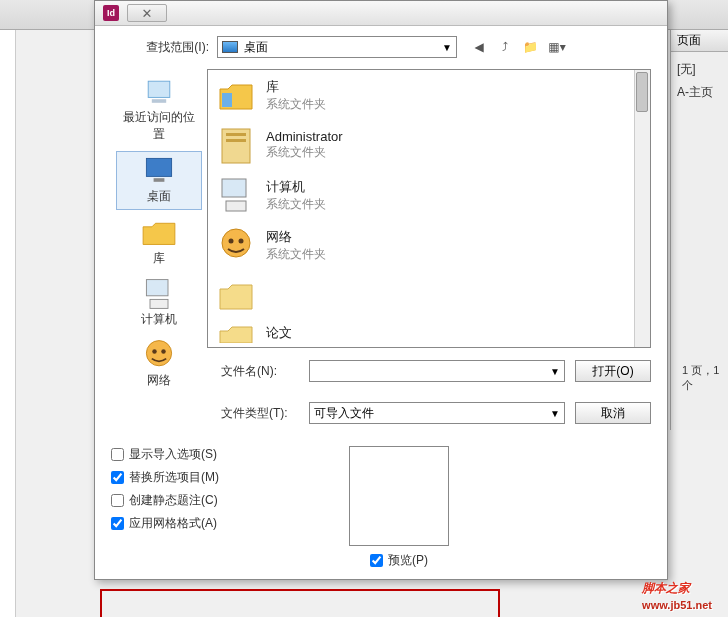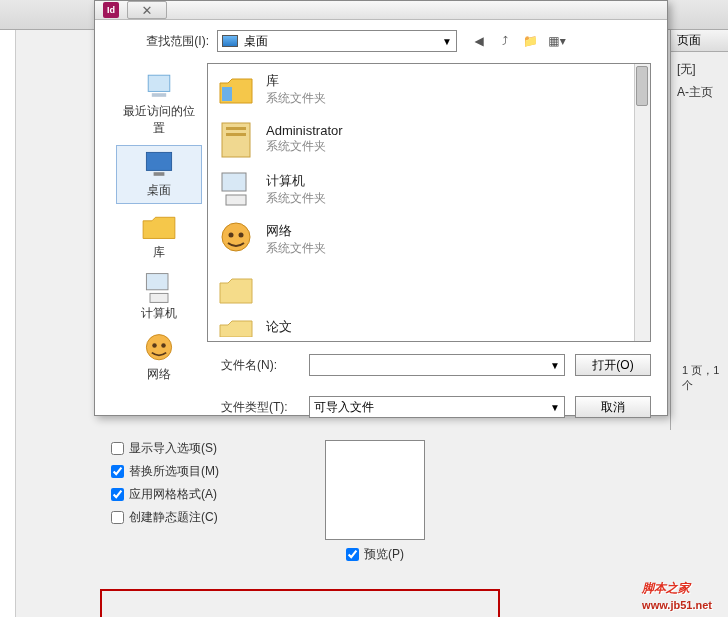--- a/index.html
+++ b/index.html
@@ -1,19 +1,19 @@
 <!DOCTYPE html>
 <html><head>
 <meta charset="utf-8">
 <style>
 * { box-sizing: border-box; margin: 0; padding: 0; font-family: "Microsoft YaHei", SimSun, sans-serif; font-size: 12px; }
 body { background: #f0f0f0; width: 728px; height: 617px; position: relative; overflow: hidden; }
 .app-bg { position: absolute; inset: 0; background: linear-gradient(#e8e8e8,#d8d8d8); border-bottom:1px solid #aaa; height:30px;}
 .ruler-v { position:absolute; left:0; top:30px; width:16px; bottom:0; background:#fff; border-right:1px solid #ccc;}
-.dialog { position: absolute; left: 94px; top: 0; width: 574px; height: 416px; background: #fff; border: 1px solid #888; box-shadow: 3px 3px 8px rgba(0,0,0,0.3); display:flex; flex-direction:column; }
+.dialog { position: absolute; left: 94px; top: 0; width: 574px; height: 580px; background: #fff; border: 1px solid #888; box-shadow: 3px 3px 8px rgba(0,0,0,0.3); display:flex; flex-direction:column; }
 .titlebar { height: 30px; background: linear-gradient(#f8f8f8,#e2e2e2); border-bottom: 1px solid #bbb; display:flex; align-items:center; padding:0 8px; }
 .titlebar .id-icon { width:16px; height:16px; background:#a0165a; color:#fff; display:flex; align-items:center; justify-content:center; font-size:9px; font-weight:bold; border-radius:2px; margin-right:8px;}
 .titlebar .title { flex:1; color:#333; }
 .titlebar .close { width:40px; height:18px; border:1px solid #aaa; border-radius:2px; background:linear-gradient(#f5f5f5,#ddd); color:#666; display:flex; align-items:center; justify-content:center; font-size:13px;}
 .dlg-body { flex:1; padding: 10px 16px; display:flex; flex-direction:column; }
 .lookup-row { display:flex; align-items:center; margin-bottom:10px; padding-left:10px;}
 .lookup-row label { width:88px; text-align:right; margin-right:8px; color:#333;}
 .lookup-row .combo { flex:1; max-width:240px; height:22px; border:1px solid #888; background:#fff; display:flex; align-items:center; padding:0 4px; position:relative;}
 .combo .mon { width:16px; height:12px; background:linear-gradient(#6bb7f5,#2a7bc8); border:1px solid #555; margin-right:6px;}
 .combo .arrow { position:absolute; right:4px; font-size:10px;}
@@ -245,29 +245,29 @@
       <div class="cb-col">
         <label class="cb">
             <input type="checkbox" style="">
             <span>显示导入选项(S)</span>
           </label>
         <label class="cb">
             <input type="checkbox" checked="" style="">
             <span>替换所选项目(M)</span>
           </label>
         <label class="cb">
+            <input type="checkbox" style="">
+            <span>创建静态题注(C)</span>
+          </label>
+        <label class="cb">
             <input type="checkbox" checked="" style="">
             <span>应用网格格式(A)</span>
           </label>
-        <label class="cb">
-            <input type="checkbox" style="">
-            <span>创建静态题注(C)</span>
-          </label>
-      </div>
-      <div class="preview-area" style="margin-left:76px">
+      </div>
+      <div class="preview-area" style="margin-left:100px">
         <div class="preview-box"></div>
         <label class="cb" style="margin-top:6px">
             <input type="checkbox" checked="" style="">
             <span>预览(P)</span>
           </label>
       </div>
     </div>
 
   </div>
 </div>

